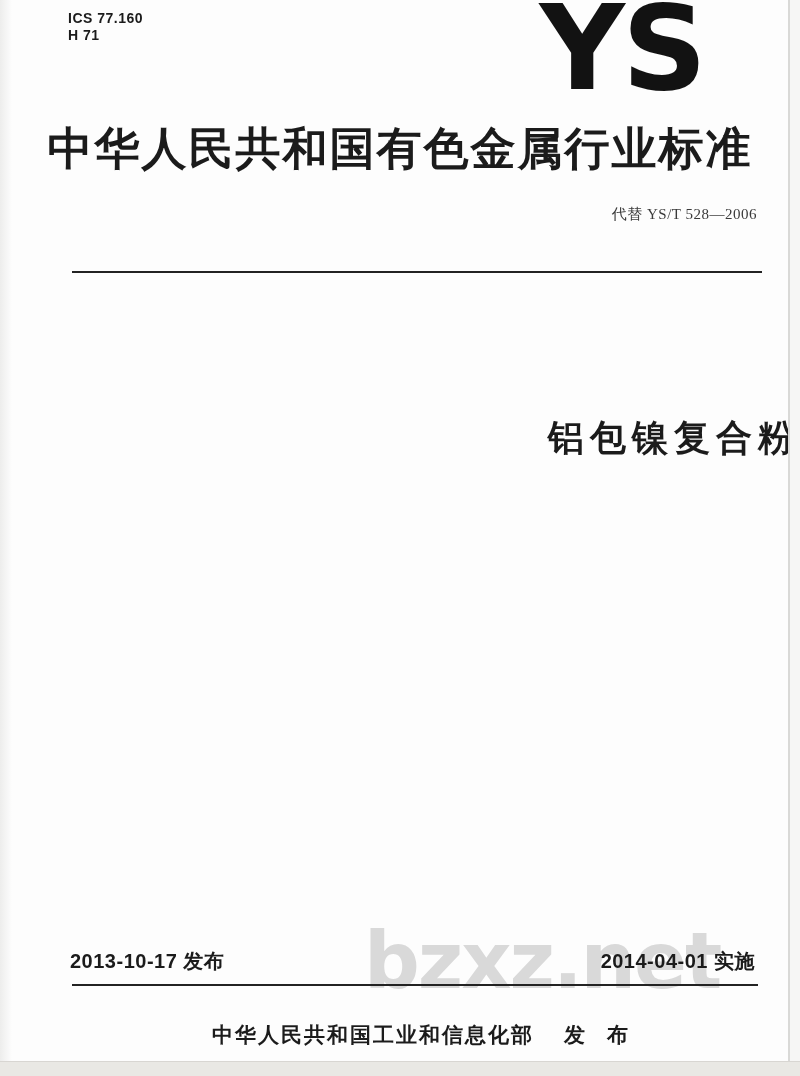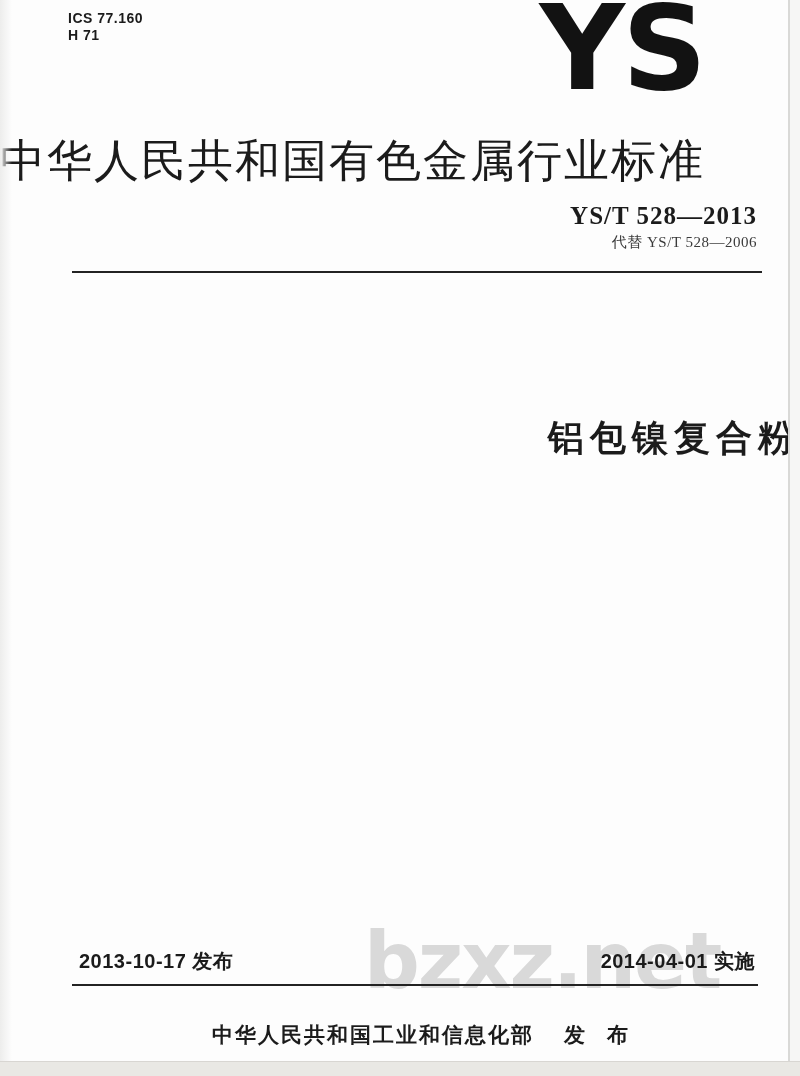--- a/index.html
+++ b/index.html
@@ -56,22 +56,23 @@
   .ys-logo {
     position: absolute; top: -12px; right: 96px;
     font-family: "DejaVu Sans", sans-serif;
     font-weight: bold;
     font-size: 118px;
     line-height: 120px;
     letter-spacing: -3px;
     color: #121212;
   }
   .standard-title {
-    position: absolute; top: 131px; left: 0; width: 100%;
-    font-size: 45px; font-weight: normal;
+    position: absolute; top: 119px; left: 0; width: 100%;
+    text-align: center;
+    font-size: 45px; font-weight: bold;
     letter-spacing: 2px;
     white-space: nowrap;
   }
   .std-number-block {
     position: absolute; top: 202px; right: 43px;
     text-align: right;
     font-family: "Liberation Serif", serif;
   }
   .std-number {
     font-size: 25px; font-weight: bold; letter-spacing: 1px;
@@ -93,21 +94,21 @@
   .doc-title-en {
     position: absolute; top: 498px; left: 0; width: 100%;
     text-align: center;
     font-family: "Liberation Serif", serif;
     font-size: 21px; font-weight: bold;
     word-spacing: 5px; letter-spacing: 0.5px;
     white-space: nowrap;
   }
   .date-issue {
     position: absolute; top: 948px; left: 70px;
-    font-size: 20px; font-weight: bold; letter-spacing: 0.5px; margin-left: 9px;
+    font-size: 20px; font-weight: bold; letter-spacing: 0.5px;
   }
   .date-impl {
     position: absolute; top: 948px; right: 45px;
     font-size: 20px; font-weight: bold; letter-spacing: 0.5px;
   }
   .rule-bottom {
     position: absolute; top: 984px; left: 72px; width: 686px; height: 2px;
     background: #232323;
   }
   .publisher-row {
@@ -131,21 +132,20 @@
     <div class="ics-block">
       <div>ICS 77.160</div>
       <div>H 71</div>
     </div>
 
     <div class="ys-logo">YS</div>
 
     <div class="standard-title">中华人民共和国有色金属行业标准</div>
 
     <div class="std-number-block">
-      <div class="std-number">YS/T 528—2013</div>
       <div class="std-supersedes">代替 YS/T 528—2006</div>
     </div>
 
     <div class="rule-top"></div>
 
     <div class="doc-title-zh">铝包镍复合粉</div>
 
 
     <div class="date-issue">2013-10-17 发布</div>
 

